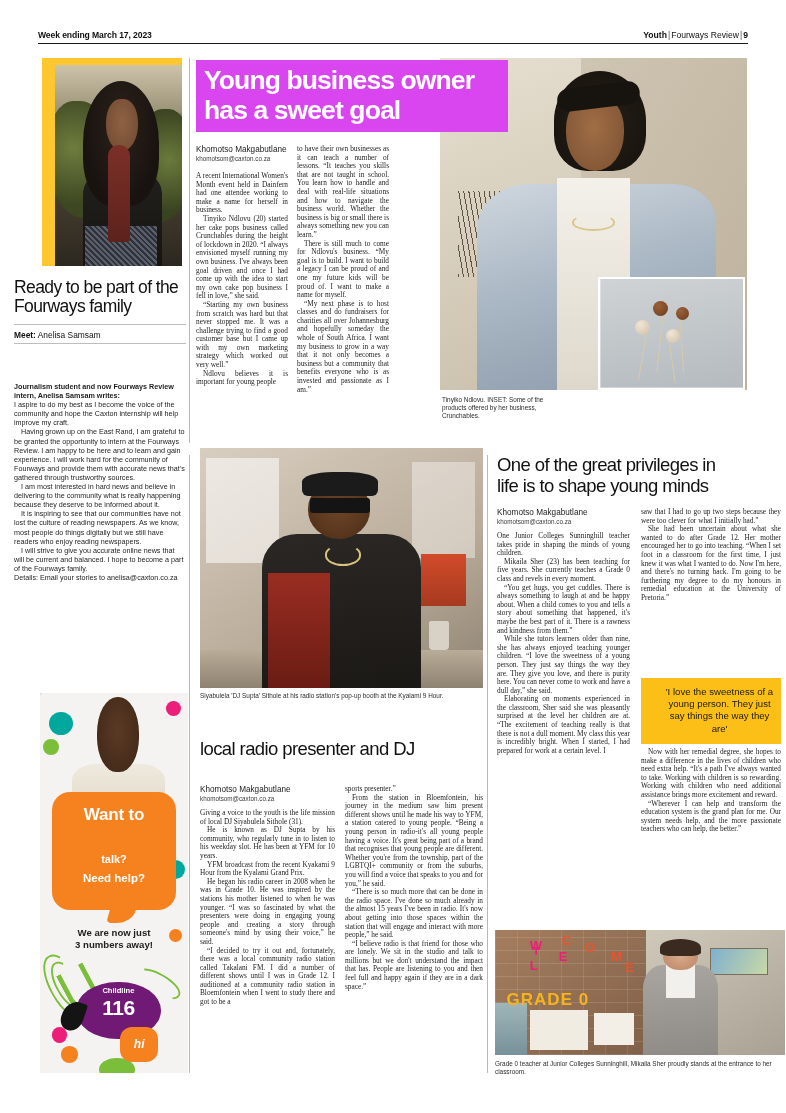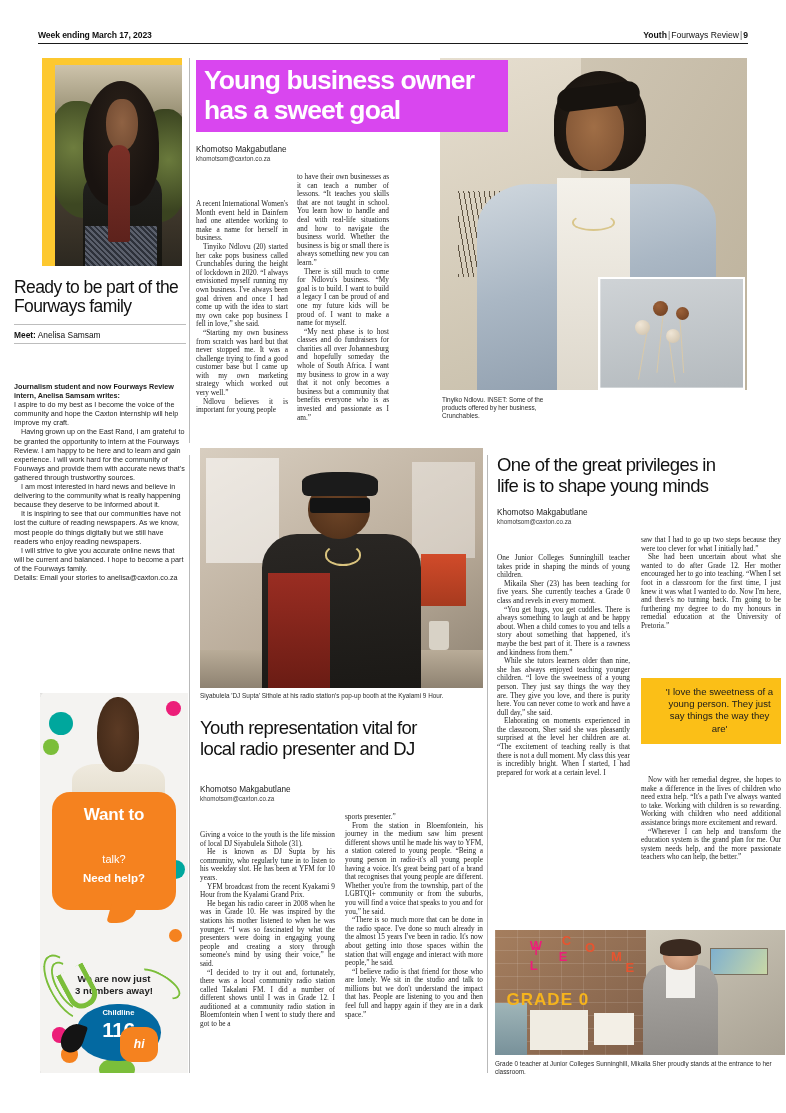--- a/index.html
+++ b/index.html
@@ -36,21 +36,21 @@
 
   
   .col-rule-v {
     position: absolute; width: 0; border-left: 0.8px solid #b9b9b9;
   }
   .hr-thin { border: 0; border-top: 0.8px solid #bdbdbd; }
 
   .body-serif {
     font-family: "Liberation Serif", serif;
     font-size: 7.3px; line-height: 8.6px; color: #1b1b1b;
-    text-align: justify; hyphens: auto; margin-top: 28px;
+    text-align: justify; hyphens: auto;
   }
   .body-serif p { text-indent: 7px; margin: 0; }
   .body-serif p.noind { text-indent: 0; }
 
   .byline-name {
     font-family: "Liberation Sans", sans-serif;
     font-size: 8.2px; color: #1b1b1b; line-height: 10px;
   }
   .byline-mail {
     font-family: "Liberation Sans", sans-serif;
@@ -178,32 +178,32 @@
   }
   .cl-bubble-t1{
     position:absolute; left:0; right:0; top:12%;
     text-align:center; color:#fff;
     font-family:"Liberation Sans", sans-serif; font-weight:bold;
     font-size:17px; line-height:17px; letter-spacing:-0.2px;
   }
   .cl-bubble-t2{
     position:absolute; left:0; right:0; top:52%;
     text-align:center; color:#fff;
-    font-family:"Liberation Sans", sans-serif; font-weight:normal;
+    font-family:"Liberation Sans", sans-serif; font-weight:bold;
     font-size:11px; line-height:12px;
   }
   .cl-sub{
     position:absolute; left:0; right:0; top:61.5%;
     text-align:center; color:#222;
     font-family:"Liberation Sans", sans-serif; font-weight:bold;
-    font-size:9.6px; line-height:12px;margin-top:46px;
+    font-size:9.6px; line-height:12px;
   }
   .cl-black{
     position:absolute; left:24%; top:76%; width:58%; height:15%;
-    background:#0369a1; border-radius: 50%/52%; margin-top: 22px;
+    background:#701a75; border-radius: 50%/52%;
   }
   .cl-black:before{
     content:""; position:absolute; left:-16%; top:34%; width:26%; height:52%;
     background:#141414; border-radius: 60% 10% 50% 40%;
     transform: rotate(18deg);
   }
   .cl-cl-word{
     position:absolute; left:0; right:0; top:8%;
     text-align:center; color:#fff;
     font-family:"Liberation Sans", sans-serif; font-weight:bold; font-size:7.6px;
@@ -591,21 +591,21 @@
     <div class="dj-red"></div>
     <div class="dj-head"></div>
     <div class="dj-cap"></div>
     <div class="dj-glass"></div>
     <div class="dj-chain"></div>
   </div>
 
   <div class="caption dj-caption">Siyabulela 'DJ Supta' Sithole at his radio station's pop-up booth at the Kyalami 9 Hour.</div>
 
   <h2 class="headline dj-head-line">
-    <span>Youth representation vital for</span><br>
+    <br>
     <span>local radio presenter and DJ</span>
   </h2>
 
   <div class="dj-col1">
     <div class="byline-name">Khomotso Makgabutlane</div>
     <div class="byline-mail" style="margin-bottom:6px;">khomotsom@caxton.co.za</div>
     <div class="body-serif">
       <p class="noind">Giving a voice to the youth is the life mission of local DJ Siyabulela Sithole (31).</p>
       <p>He is known as DJ Supta by his community, who regularly tune in to listen to his weekday slot. He has been at YFM for 10 years.</p>
       <p>YFM broadcast from the recent Kyakami 9 Hour from the Kyalami Grand Prix.</p>

